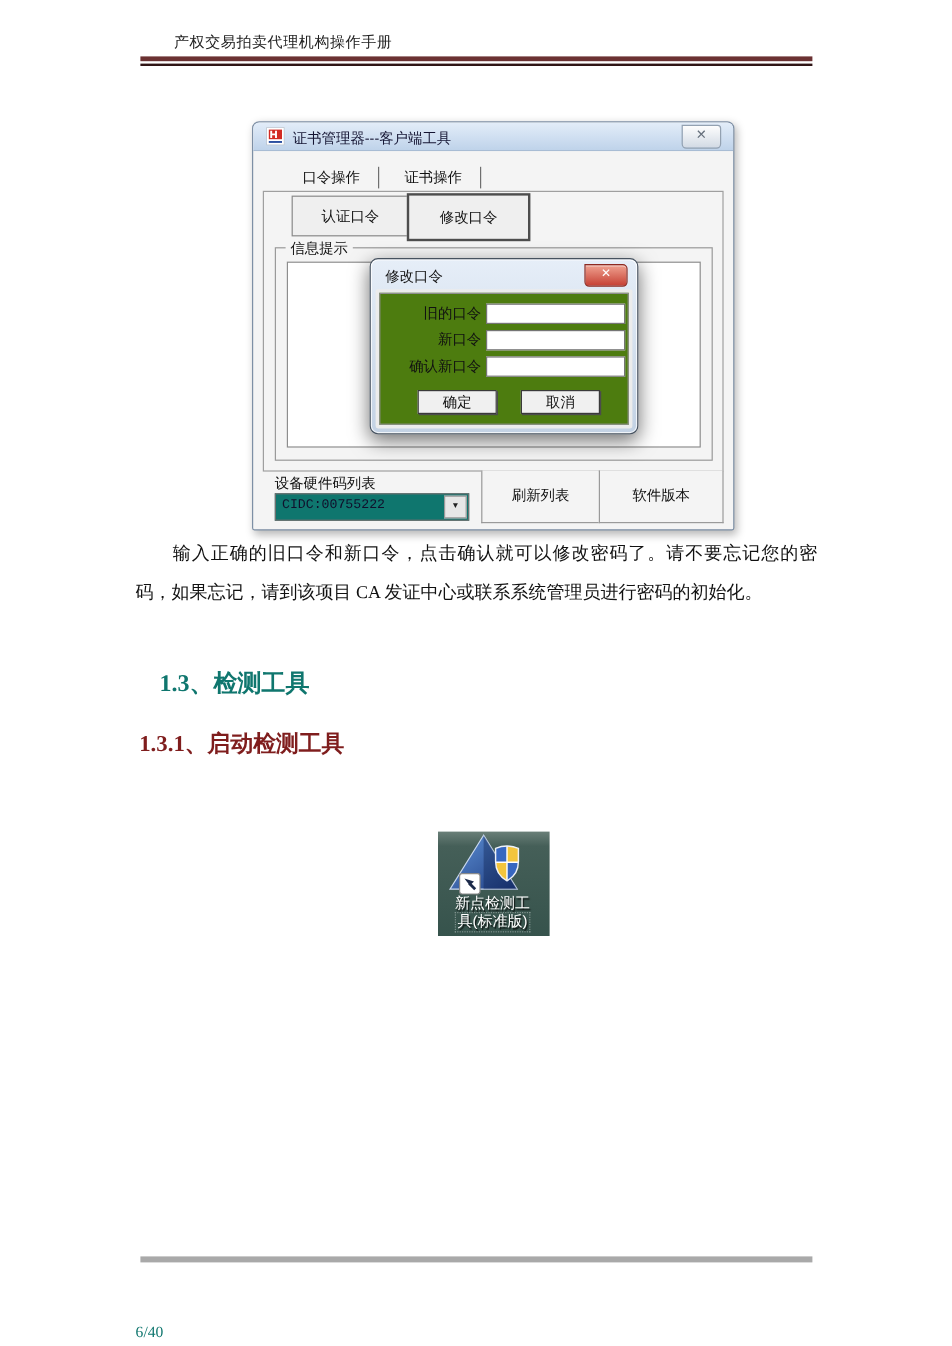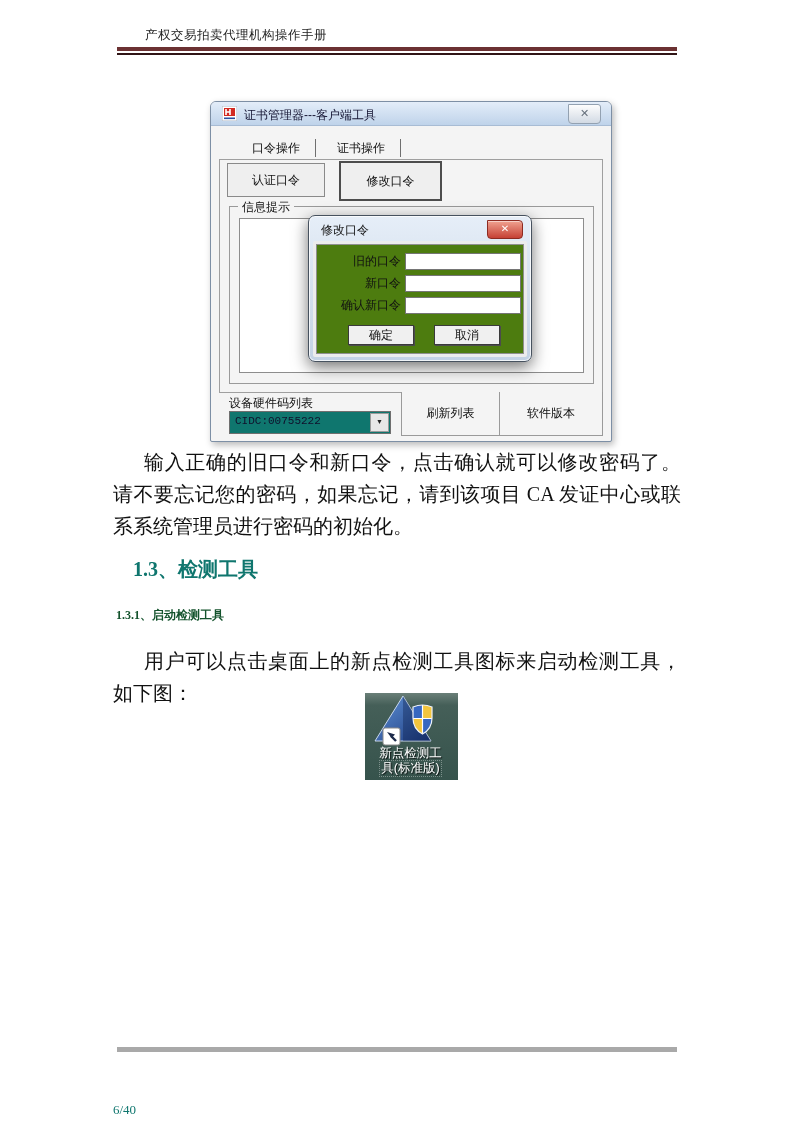--- a/index.html
+++ b/index.html
@@ -7,26 +7,26 @@
         font-family:"Liberation Serif","DejaVu Serif",serif;color:#1a1a1a;}
 
   
   .hdr-title{position:absolute;left:145px;top:27px;font-size:12.5px;color:#222;letter-spacing:.5px;}
   .hdr-rule-thick{position:absolute;left:117px;top:47px;width:560px;height:4px;background:var(--c-header_rule,#6b3132);}
   .hdr-rule-thin{position:absolute;left:117px;top:53px;width:560px;height:2px;background:var(--c-header_rule_dark,#301516);}
   .ftr-rule{position:absolute;left:117px;top:1047px;width:560px;height:5px;background:var(--c-footer_rule,#a9a9a9);}
   .page-num{position:absolute;left:113px;top:1102px;width:563px;text-align:left;font-size:13px;color:#0f766e;}
 
   
-  .para{position:absolute;left:113px;width:568px;font-size:20px;line-height:32px;
+  .para{position:absolute;left:113px;width:568px;font-size:15px;line-height:32px;
         text-align:justify;text-indent:31px;color:#111;}
   .para1{top:446px;}
   .para2{top:645px;}
   .h13{position:absolute;left:133px;top:556px;font-size:20px;font-weight:bold;color:#0f766e;}
-  .h131{position:absolute;left:116px;top:607px;font-size:12px;font-weight:bold;color:#14532d;}
+  .h131{position:absolute;left:116px;top:607px;font-size:19px;font-weight:bold;color:#7f1d1d;}
 
   
   .win{position:absolute;left:210px;top:101px;width:400px;height:339px;
        font-family:"Liberation Sans","DejaVu Sans",sans-serif;font-size:12px;
        border:1px solid #7d8fa5;border-radius:6px 6px 2px 2px;
        background:var(--c-dialog_bg,#f4f4f4);box-shadow:2px 3px 7px rgba(0,0,0,.28);}
   .win-titlebar{position:absolute;left:0;top:0;right:0;height:23px;border-radius:5px 5px 0 0;
        background:linear-gradient(var(--c-titlebar_top,#e3edf9),var(--c-titlebar_bottom,#bfd3ea));
        border-bottom:1px solid #a8bcd4;padding-left:37px;}
   .app-icon{position:absolute;left:11px;top:4px;width:15px;height:15px;}
@@ -40,21 +40,21 @@
   .tab1{left:28px;width:74px;}
   .tab2{left:113px;width:74px;}
   .tab-sep{position:absolute;top:37px;width:1px;height:18px;background:#6f6f6f;}
   .tab-sep1{left:104px;} .tab-sep2{left:189px;}
   .tab-page{position:absolute;left:8px;top:57px;width:382px;height:232px;
        border:1px solid #9f9f9f;background:var(--c-dialog_bg,#f4f4f4);}
 
   
   .big-btn{position:absolute;background:#efefef;border:1px solid #8a8a8a;
        text-align:center;color:#111;}
-  .btn-auth{left:16px;top:61px;width:96px;height:32px;line-height:32px;}
+  .btn-auth{left:32px;top:61px;width:96px;height:32px;line-height:32px;}
   .btn-modify{left:128px;top:59px;width:99px;height:36px;line-height:36px;border:2px solid #4d4d4d;}
 
   
   .groupbox{position:absolute;left:18px;top:104px;width:363px;height:176px;border:1px solid #9a9a9a;}
   .groupbox-label{position:absolute;left:8px;top:-8px;background:var(--c-dialog_bg,#f4f4f4);padding:0 4px;color:#111;}
   .info-list{position:absolute;left:9px;top:11px;width:343px;height:153px;background:#fff;border:1px solid #8d8d8d;}
 
   
   .dev-label{position:absolute;left:18px;top:293px;color:#111;}
   .combo{position:absolute;left:18px;top:309px;width:160px;height:21px;background:#0f766e;border:1px solid #6f6f6f;}
@@ -165,21 +165,20 @@
         </div>
         <div class="mbtn mbtn-ok">确定</div>
         <div class="mbtn mbtn-cancel">取消</div>
       </div>
     </div>
   </div>
 
   <div class="para para1">输入正确的旧口令和新口令，点击确认就可以修改密码了。请不要忘记您的密码，如果忘记，请到该项目 CA 发证中心或联系系统管理员进行密码的初始化。</div>
   <div class="h13">1.3、检测工具</div>
   <div class="h131">1.3.1、启动检测工具</div>
-  <div class="para para2">用户可以点击桌面上的新点检测工具图标来启动检测工具，如下图：</div>
 
   <div class="tile">
     <svg width="93" height="56" viewBox="0 0 93 56">
       <defs>
         <linearGradient id="gt" x1="0" y1="0" x2="1" y2="1">
           <stop offset="0" stop-color="var(--c-logo_blue_light,#5f93d8)"></stop>
           <stop offset="1" stop-color="var(--c-logo_blue_dark,#1d3a7e)"></stop>
         </linearGradient>
         <clipPath id="shieldclip">
           <path d="M48 14 Q57.5 10 67 14 L67 25 Q67 36 57.5 41 Q48 36 48 25 Z"></path>

